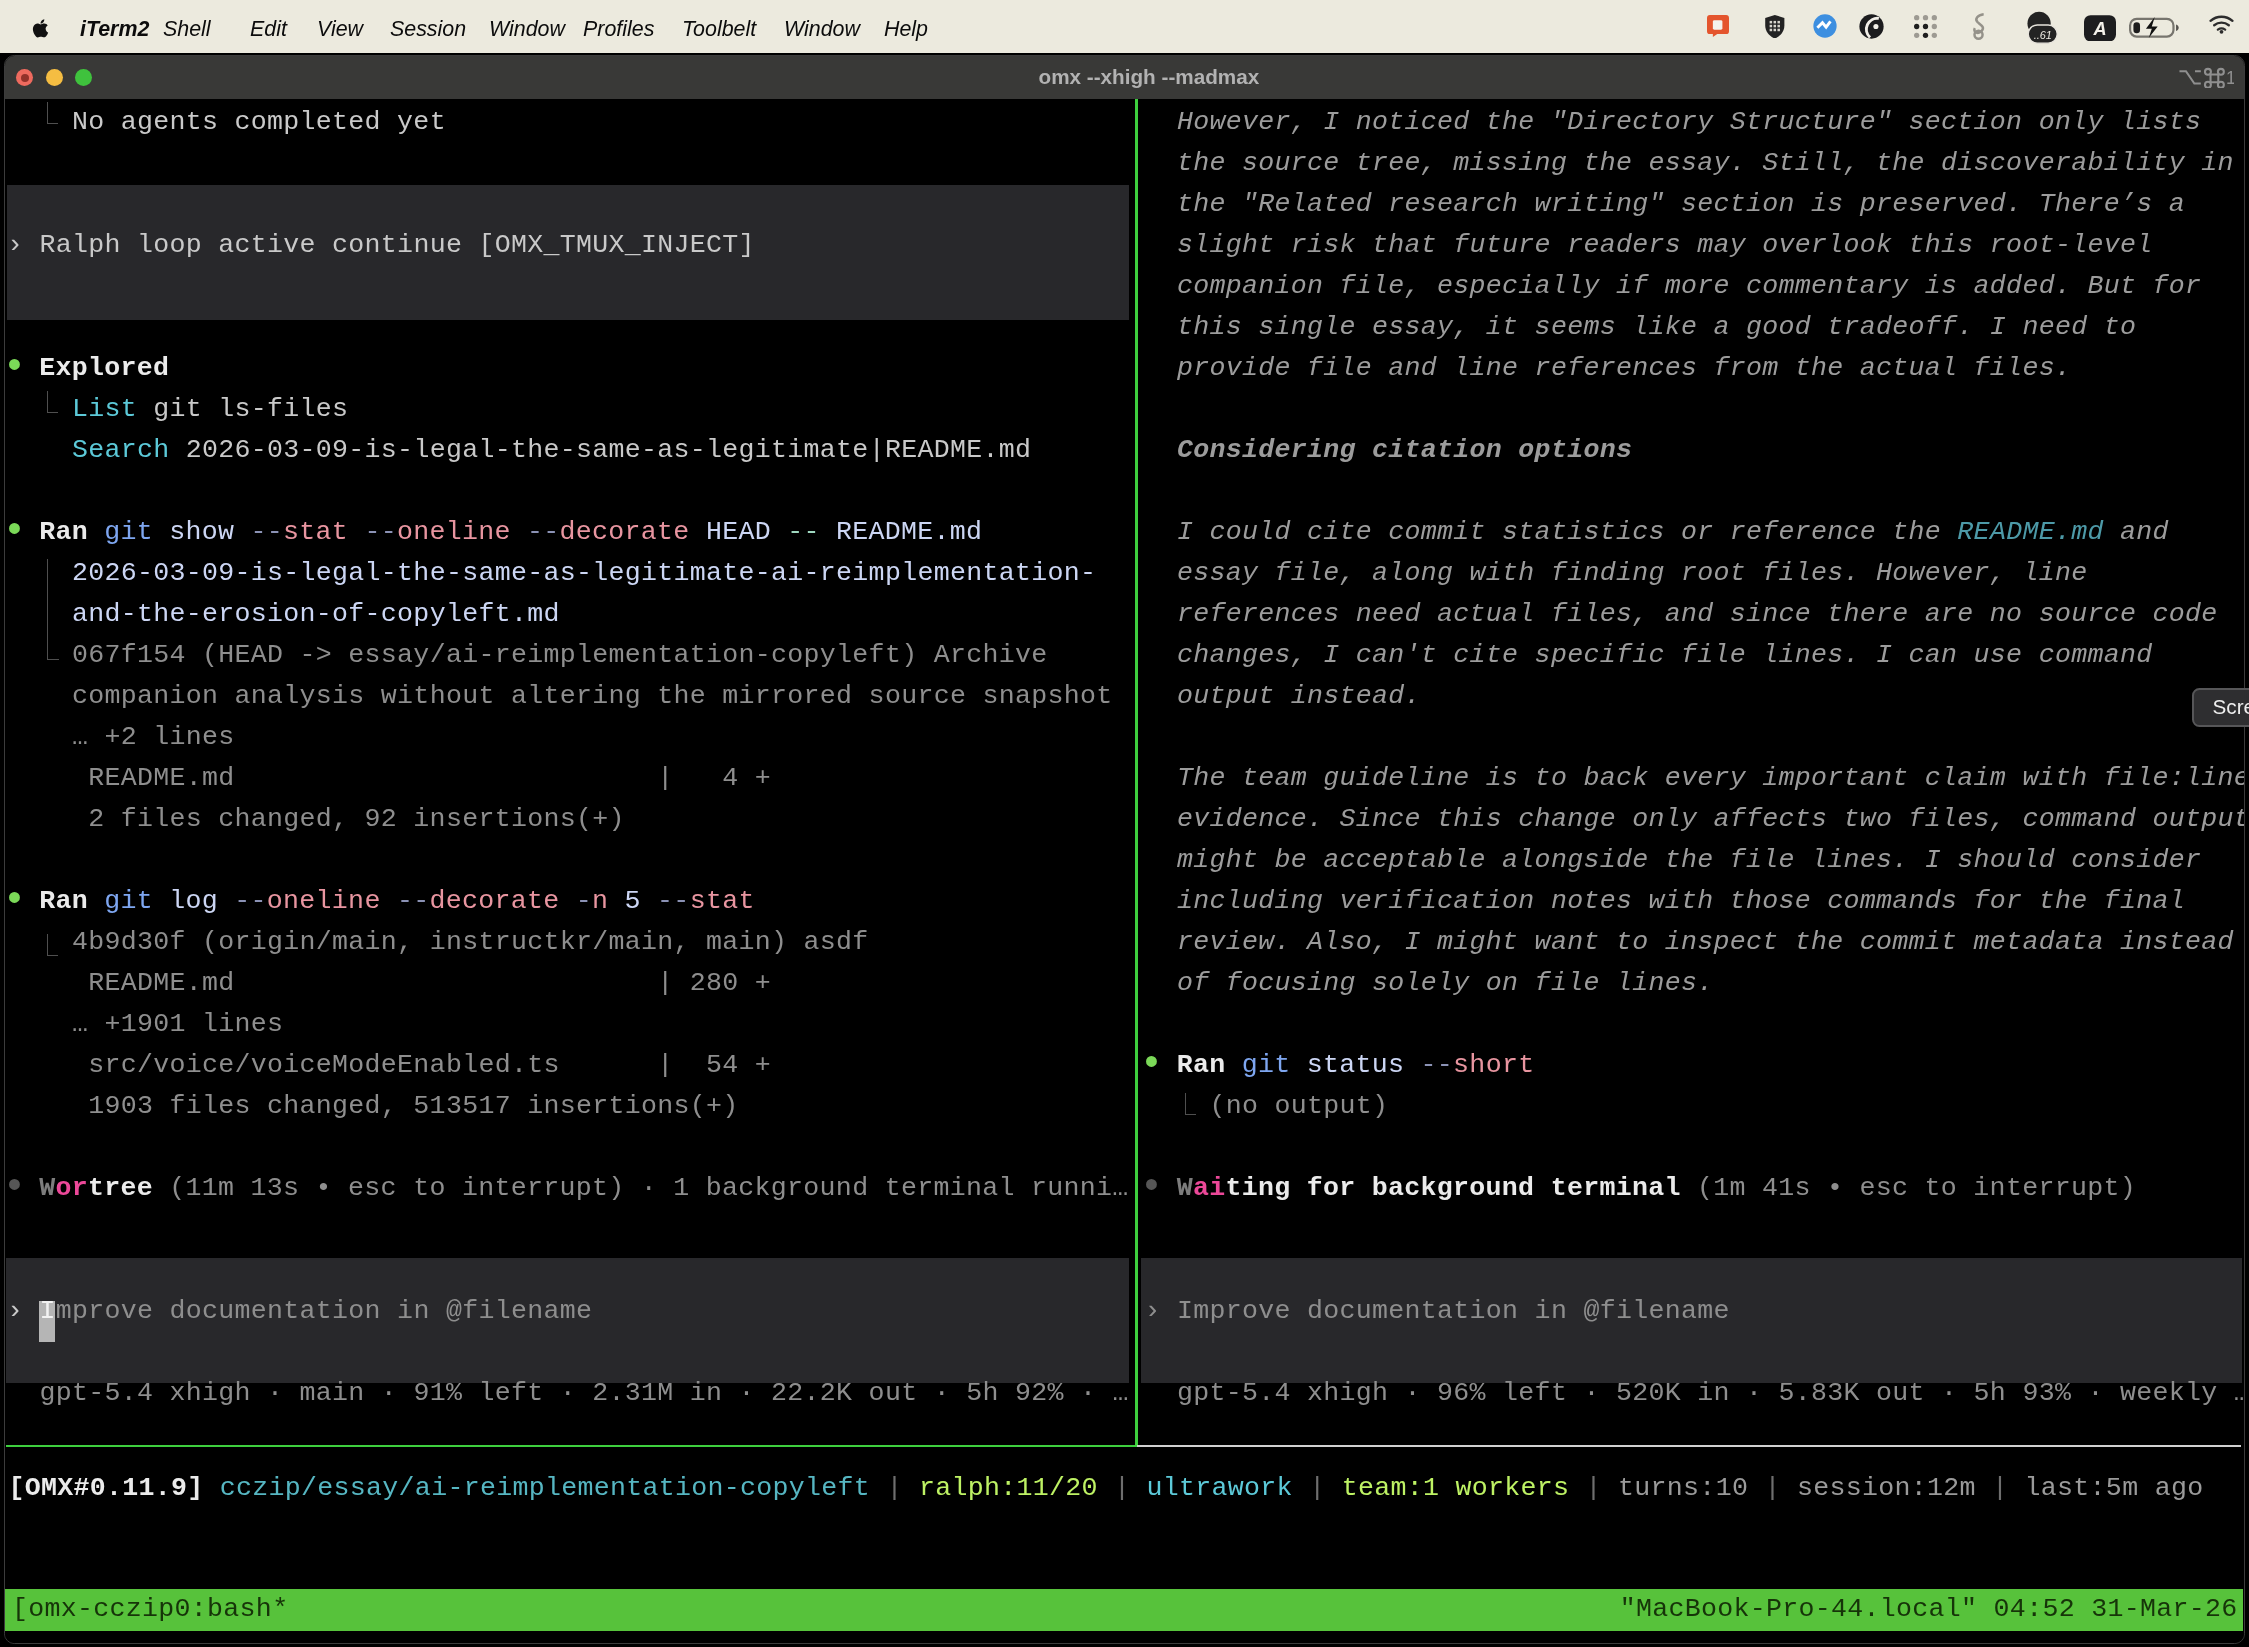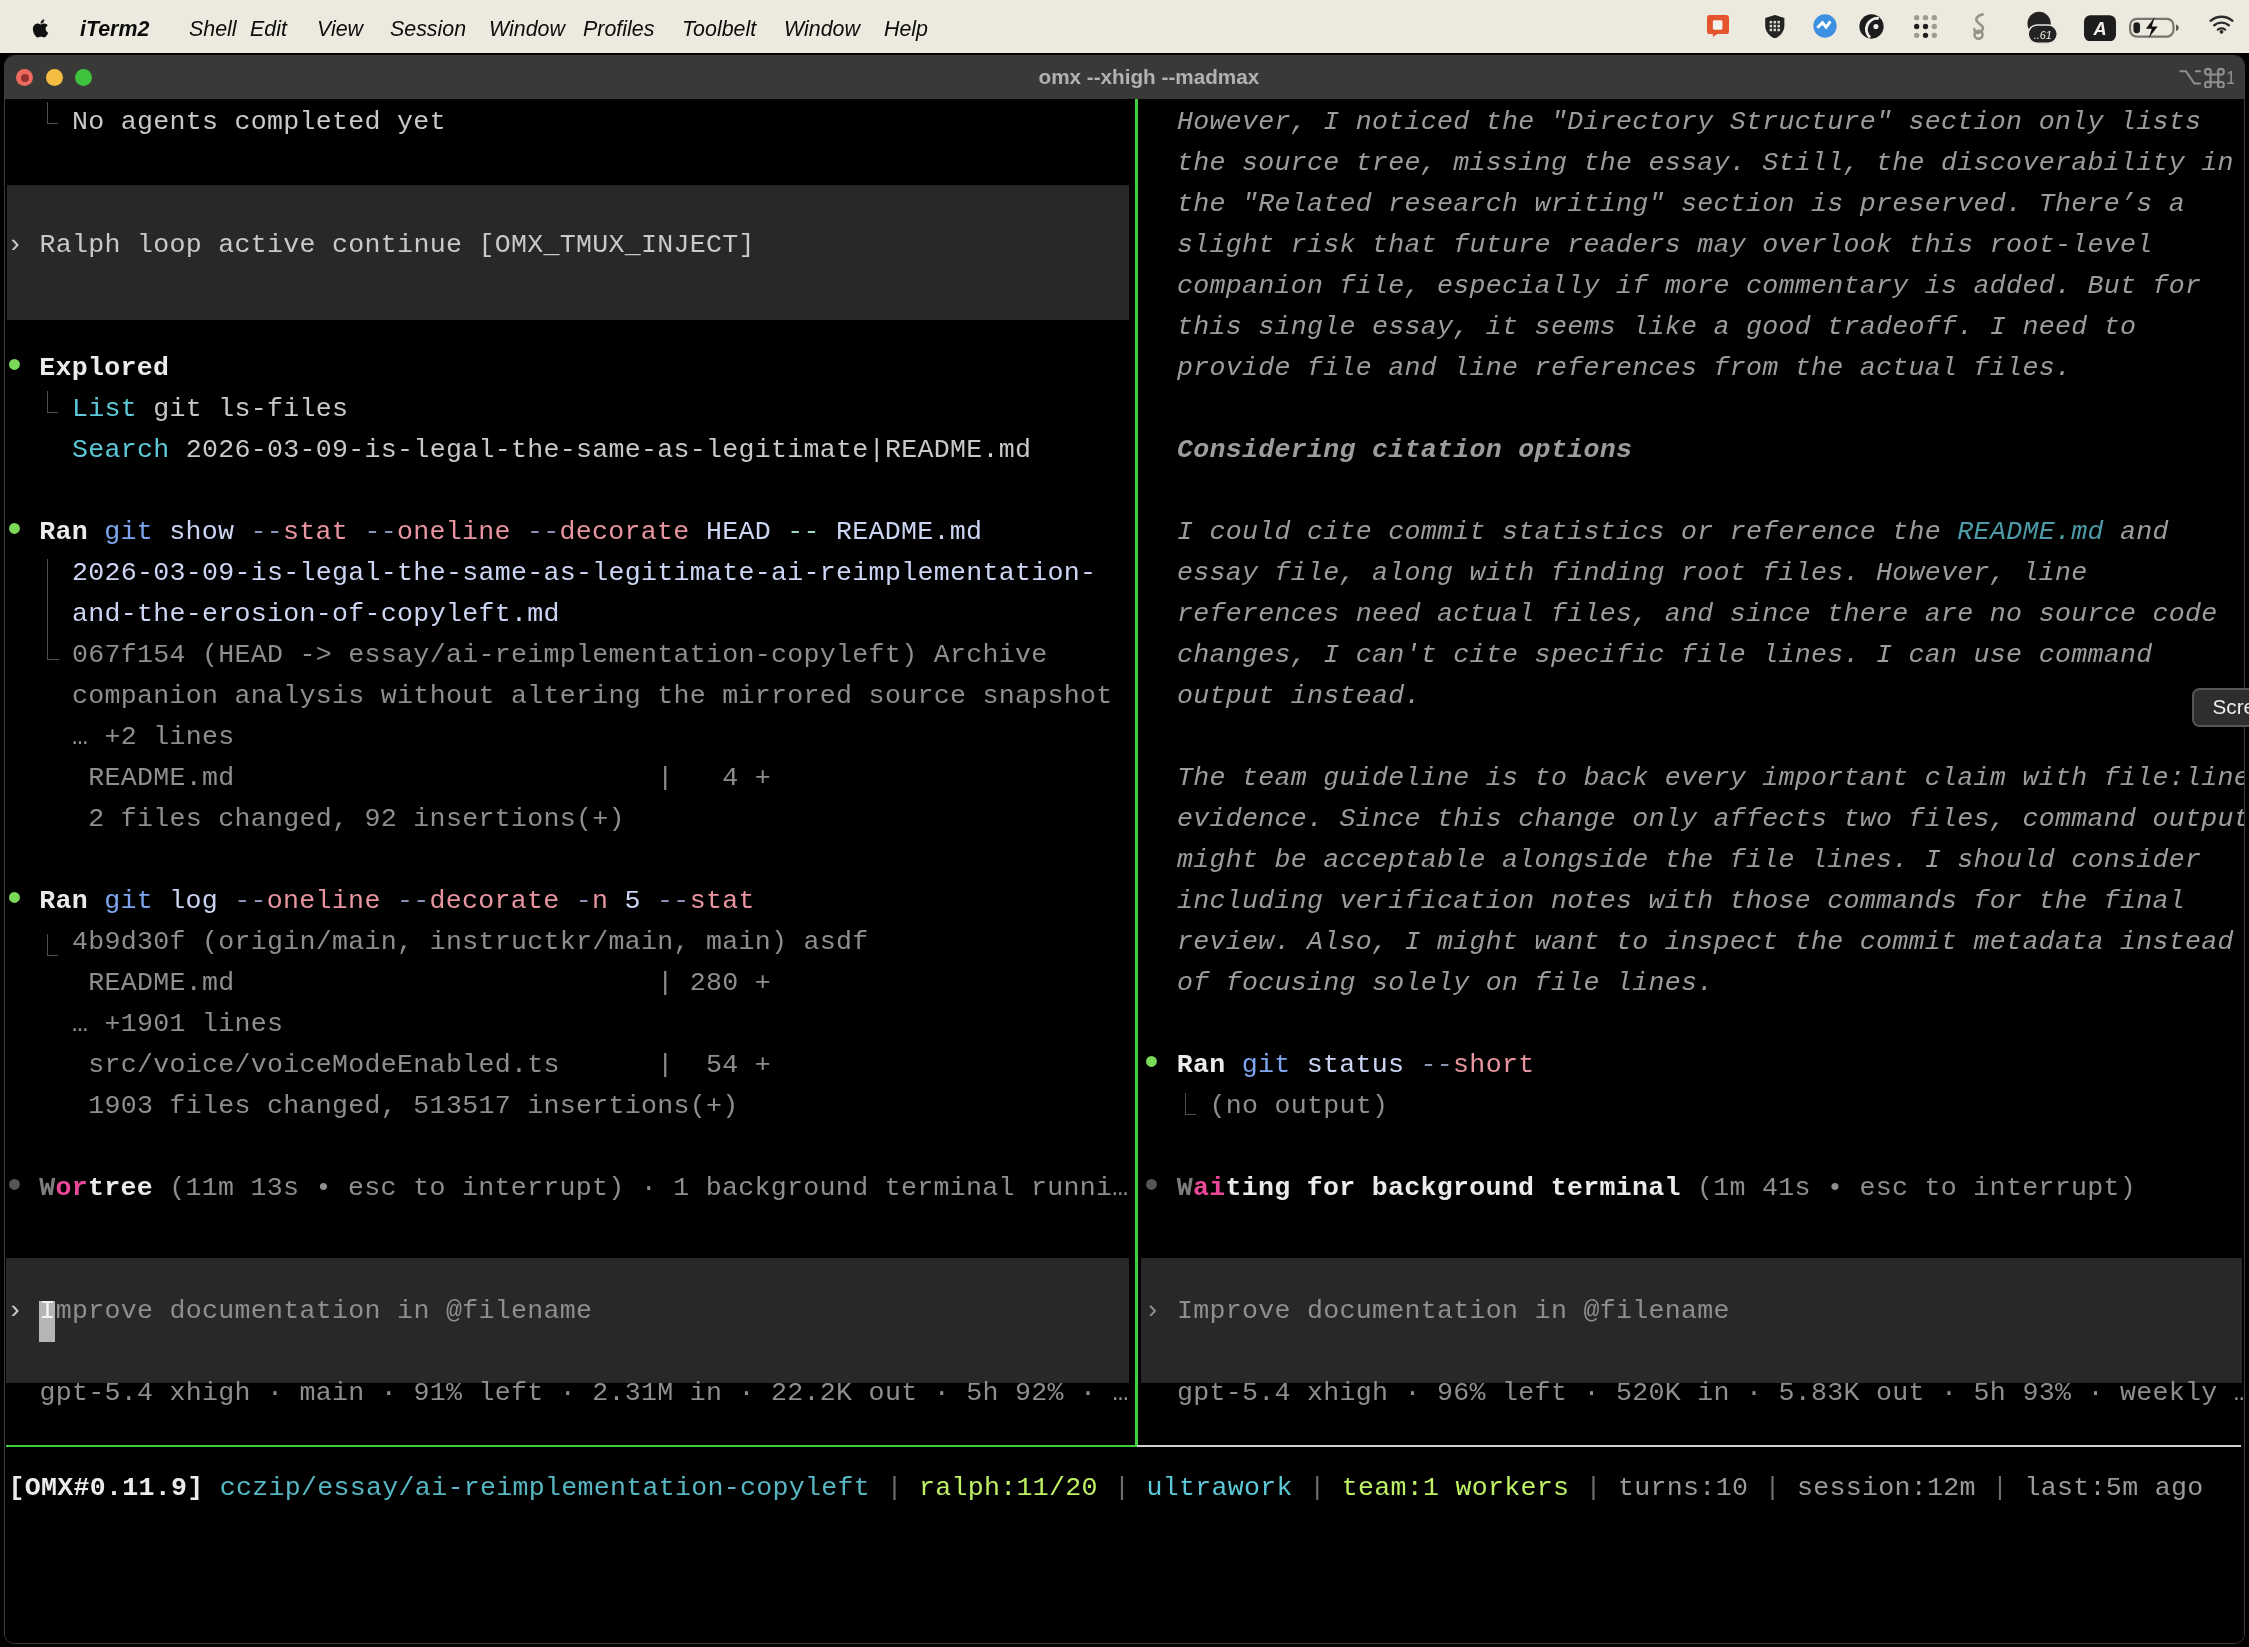--- a/index.html
+++ b/index.html
@@ -43,21 +43,21 @@
 .curtx { color:#f2f2f2; }
 .box { position:absolute; background:#28282b; }
 .corner { position:absolute; border-left:1.5px solid #4f4f4f; border-bottom:1.5px solid #4f4f4f; }
 </style></head>
 <body>
 <div class="menubar">
 <svg class="apple" width="19" height="22" viewBox="0 0 170 190">
 <path fill="#111" d="M150.37 152.25c-2.45 5.66-5.35 10.87-8.71 15.66-4.58 6.53-8.33 11.05-11.22 13.56-4.48 4.12-9.28 6.23-14.42 6.35-3.69 0-8.14-1.05-13.32-3.18-5.2-2.12-9.97-3.17-14.34-3.17-4.58 0-9.49 1.05-14.75 3.17-5.26 2.13-9.5 3.24-12.74 3.35-4.93.21-9.84-1.96-14.75-6.52-3.13-2.73-7.04-7.41-11.73-14.04-5.03-7.08-9.17-15.29-12.41-24.65-3.47-10.11-5.21-19.9-5.21-29.38 0-10.86 2.35-20.22 7.04-28.07 3.69-6.3 8.61-11.27 14.76-14.92s12.79-5.51 19.95-5.63c3.92 0 9.05 1.21 15.43 3.59 6.36 2.39 10.45 3.6 12.24 3.6 1.34 0 5.88-1.42 13.57-4.24 7.28-2.62 13.42-3.7 18.45-3.28 13.63 1.1 23.87 6.47 30.68 16.15-12.19 7.39-18.22 17.73-18.1 31 .11 10.34 3.86 18.94 11.23 25.77 3.34 3.17 7.07 5.62 11.22 7.36-.9 2.61-1.85 5.11-2.86 7.51zM119.11 29.24c0 8.1-2.96 15.67-8.86 22.67-7.12 8.32-15.73 13.13-25.07 12.38a25.22 25.22 0 0 1-.19-3.07c0-7.78 3.39-16.1 9.4-22.91 3-3.45 6.82-6.31 11.45-8.6 4.62-2.25 8.99-3.5 13.1-3.74.12 1.08.17 2.17.17 3.27z"></path>
     </svg>
 <span class="mi" style="left:80px;font-weight:700">iTerm2</span>
-<span class="mi" style="left:189px;font-weight:400">Shell</span>
+<span class="mi" style="left:163px;font-weight:400">Shell</span>
 <span class="mi" style="left:250px;font-weight:400">Edit</span>
 <span class="mi" style="left:317px;font-weight:400">View</span>
 <span class="mi" style="left:390px;font-weight:400">Session</span>
 <span class="mi" style="left:489px;font-weight:400">Window</span>
 <span class="mi" style="left:583px;font-weight:400">Profiles</span>
 <span class="mi" style="left:682px;font-weight:400">Toolbelt</span>
 <span class="mi" style="left:784px;font-weight:400">Window</span>
 <span class="mi" style="left:884px;font-weight:400">Help</span>
 
 <div class="ic" style="left:1707px;top:14.8px;width:22px;height:22px">
@@ -250,18 +250,22 @@
 <div class="corner" style="left:42px;top:460px;width:11.8px;height:101px"></div>
 <div class="corner" style="left:42px;top:835px;width:10.3px;height:22px"></div>
 <div class="corner" style="left:1180px;top:994px;width:10.3px;height:22px"></div>
 
   <div style="position:absolute;left:1130px;top:0px;width:2.2px;height:1346px;background:#3ecf3e"></div>
   <div style="position:absolute;left:0.7px;top:1346px;width:1132px;height:2.2px;background:#3ecf3e"></div>
   <div style="position:absolute;left:1132px;top:1346px;width:1104px;height:1.5px;background:#d0d0d0"></div>
 
   <pre style="left:3px;top:1369px"><span class="white bold">[OMX#0.11.9]</span> <span class="cyan2">cczip/essay/ai-reimplementation-copyleft</span><span class="pipe"> | </span><span class="green">ralph:11/20</span><span class="pipe"> | </span><span class="cyan">ultrawork</span><span class="pipe"> | </span><span class="green">team:1 workers</span><span class="pipe"> | </span><span class="grayst">turns:10</span><span class="pipe"> | </span><span class="grayst">session:12m</span><span class="pipe"> | </span><span class="grayst">last:5m ago</span></pre>
 
+  <div style="position:absolute;left:0px;top:1490px;width:2238px;height:42px;background:#57c23b">
+    <pre style="left:6.6px;top:0px;color:#163409">[omx-cczip0:bash*</pre>
+    <pre style="right:5.9px;top:0px;color:#163409">"MacBook-Pro-44.local" 04:52 31-Mar-26</pre>
+  </div>
 </div>
 </div>
 <div style="position:absolute;left:2192px;top:688px;width:81px;height:39px;background:#2e2e30;
   border:2.2px solid #565658;border-radius:7.4px;color:#ededed;font-size:20.7px;line-height:34px;
   padding-left:18.5px">Scre</div>
 
 
 </body></html>

